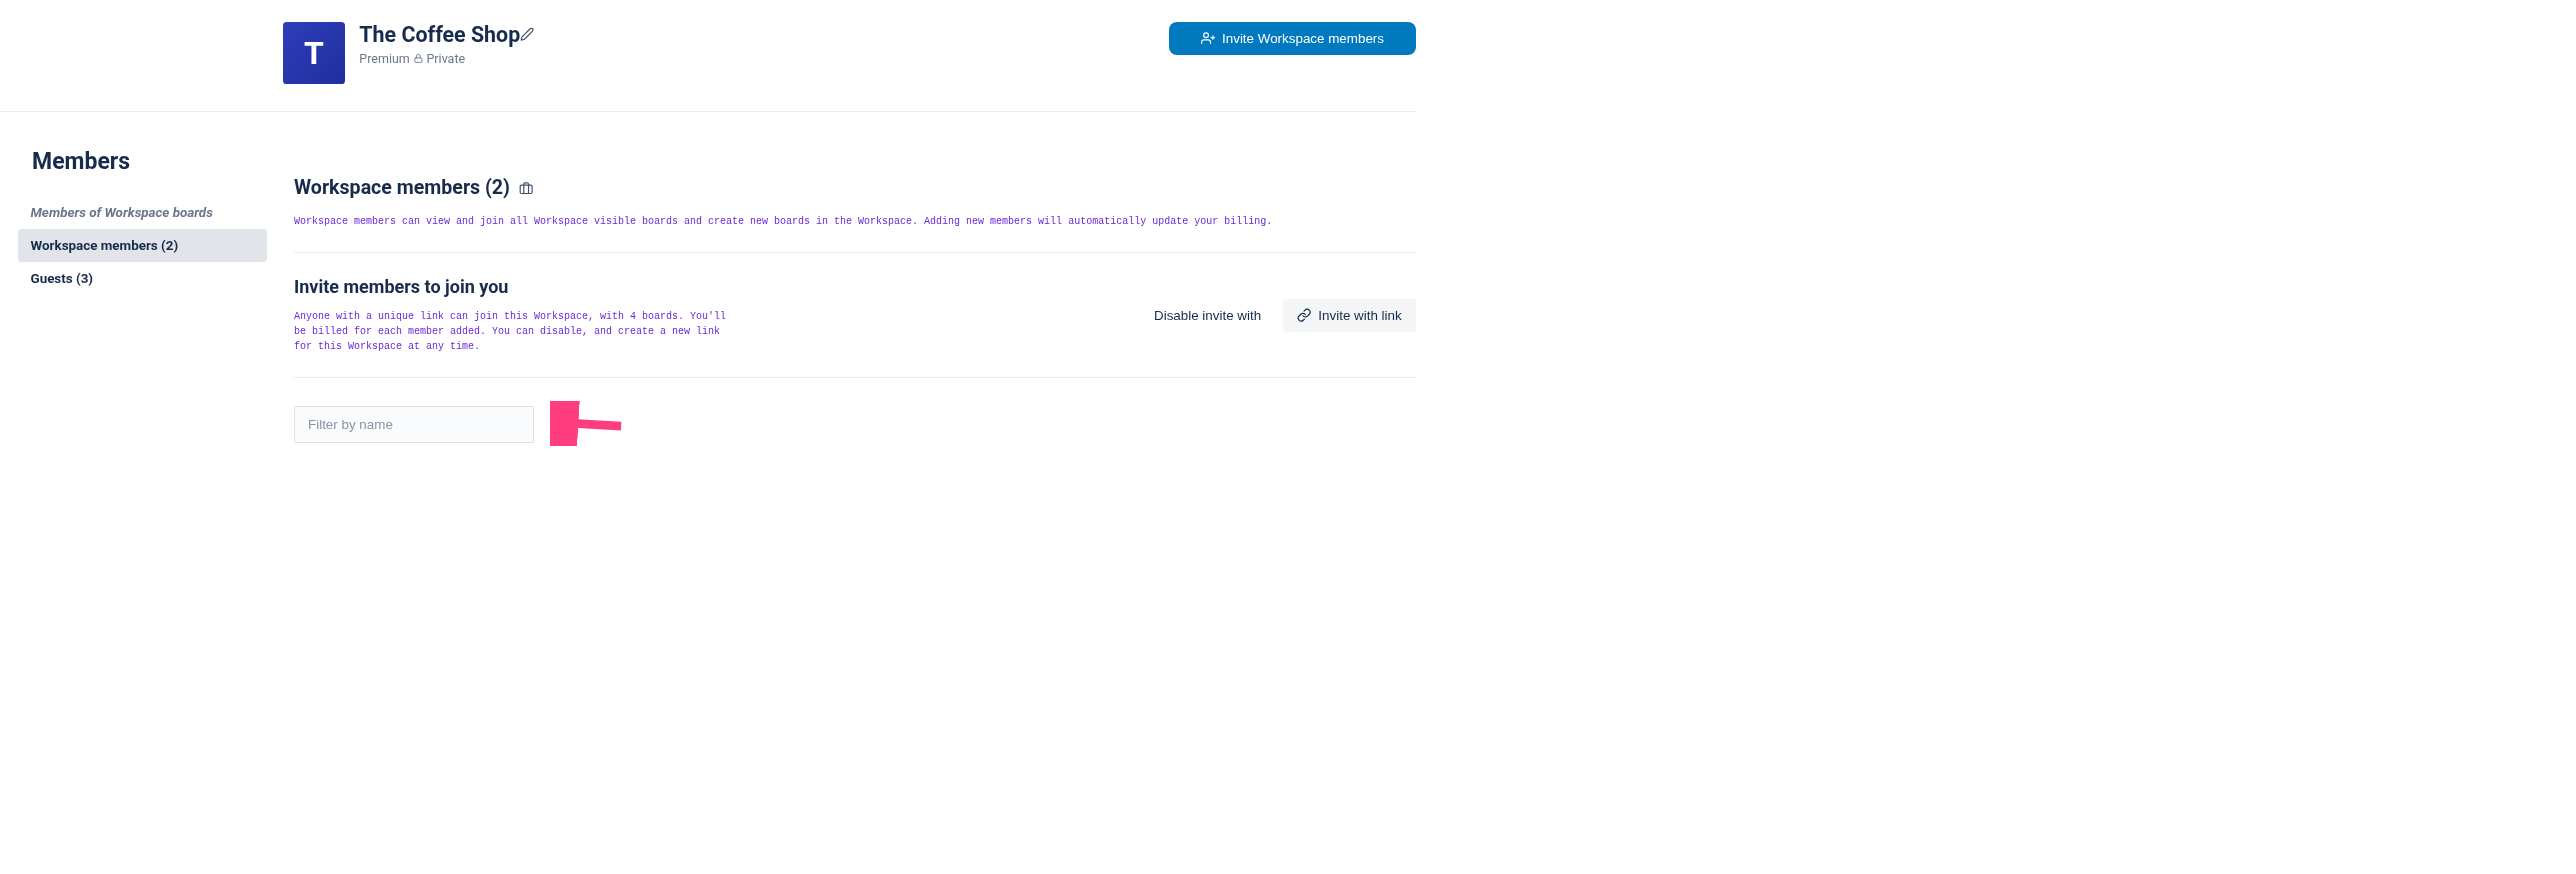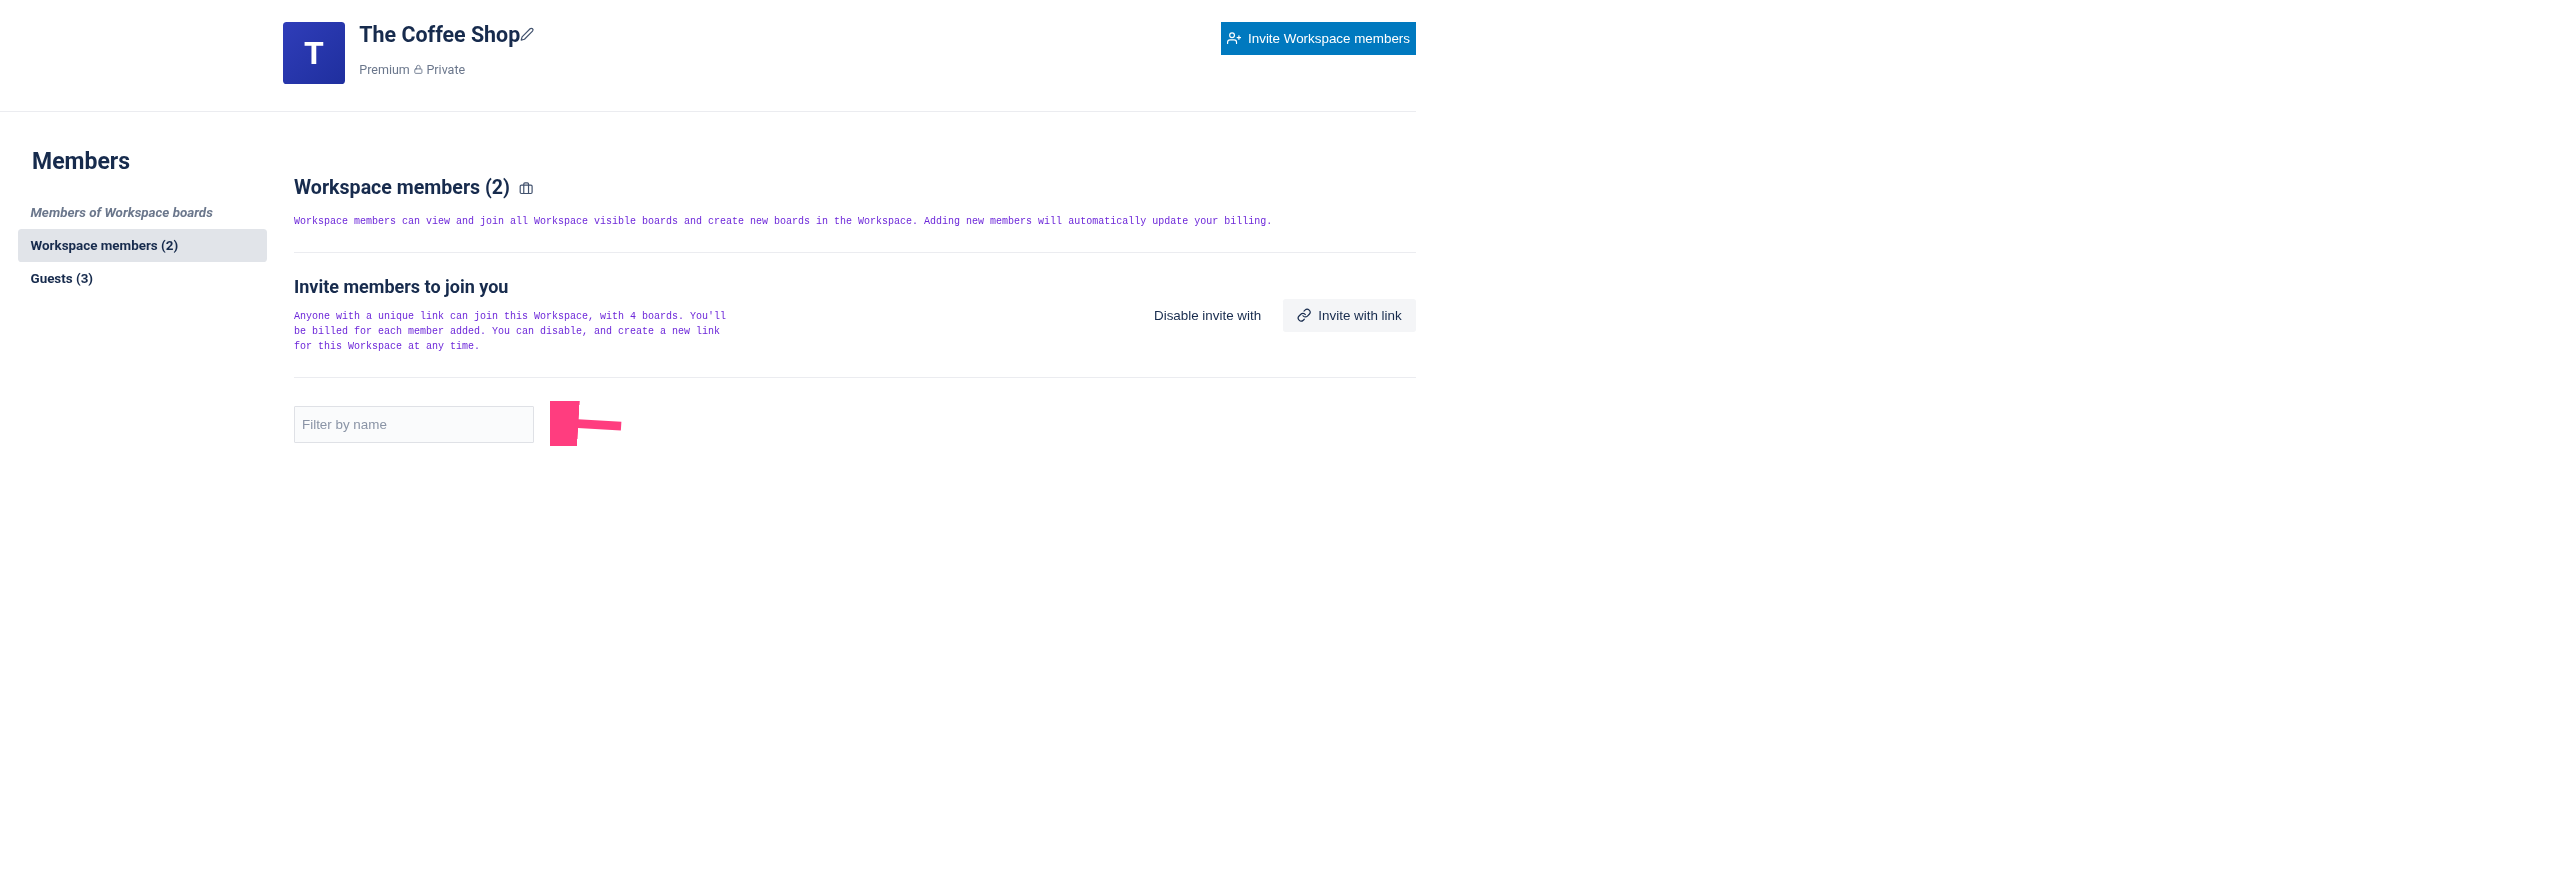--- a/index.html
+++ b/index.html
@@ -57,36 +57,36 @@
       height: 14.3px;
       display: inline-flex;
       align-items: center;
       justify-content: center;
       cursor: pointer;
     }
     .header-sub {
       display: flex;
       align-items: center;
       gap: 3px;
-      margin-top: 15px;
+      margin-top: 4px;
       color: #6b778c;
       font-size: 12.5px;
     }
     .lock-icon {
       width: 10.7px;
       height: 10.7px;
       display: inline-flex;
       align-items: center;
     }
     .invite-btn {
       background: #0079bf;
       color: #fff;
       border: none;
-      border-radius: 0;
-      padding: 9px 6px;
+      border-radius: 8px;
+      padding: 9px 32px;
       font-size: 13.4px;
       font-weight: 500;
       cursor: pointer;
       display: flex;
       align-items: center;
       gap: 7.1px;
     }
     .addperson-icon {
       width: 14.3px;
       height: 14.3px;
@@ -208,21 +208,21 @@
       display: flex;
       align-items: center;
       gap: 16px;
     }
     .filter-input {
       width: 240px;
       height: 37px;
       border: 1.8px solid #dfe1e6;
       background: #fafbfc;
       border-radius: 1px;
-      padding: 0 7px;
+      padding: 0 13px;
       font-size: 13.4px;
       color: #172b4d;
     }
     .filter-input::placeholder {
       color: #8a94a6;
     }
     .arrow {
       width: 80px;
       height: 45px;
     }

